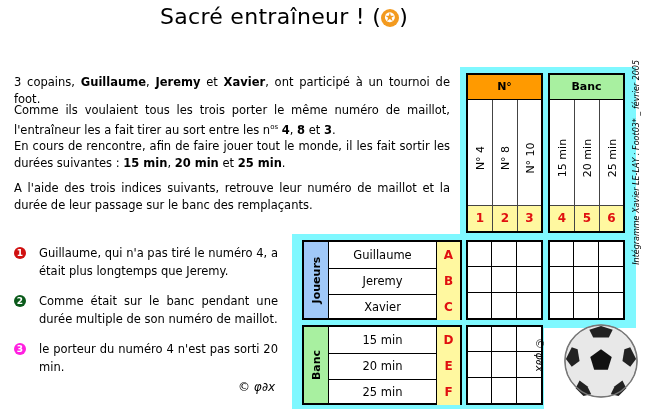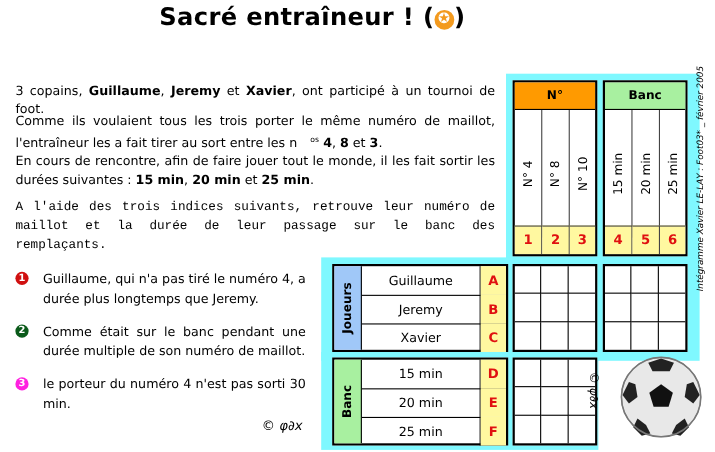--- a/index.html
+++ b/index.html
@@ -1,24 +1,24 @@
 <!DOCTYPE html>
 <html><head>
 <meta charset="utf-8">
 <style>
   html,body{margin:0;padding:0;}
   body{width:650px;height:411px;position:relative;background:#fff;overflow:hidden;
        font-family:"DejaVu Sans",sans-serif;color:#000;}
   .title{position:absolute;left:0;top:4px;width:568px;text-align:center;
-         font-size:22px;font-weight:bold;letter-spacing:0.3px;}
+         font-size:22px;font-weight:normal;letter-spacing:0.3px;}
   .star{display:inline-block;width:18px;height:18px;border-radius:50%;background:#f39a1e;
         color:#fff;font-size:13px;line-height:18px;text-align:center;vertical-align:2px;}
   .txt{position:absolute;left:14px;width:436px;font-size:11.5px;line-height:17px;text-align:justify;}
   .txt b{font-weight:bold;}
-  sup{font-size:7px;margin-left:12px;}
+  sup{font-size:7px;}
   .clue{position:absolute;left:14px;width:264px;font-size:11.5px;line-height:18px;}
   .clue .bul{position:absolute;left:0;top:3px;width:12px;height:12px;border-radius:50%;
              color:#fff;font-size:9px;font-weight:bold;line-height:12px;text-align:center;}
   .clue .ct{margin-left:25px;text-align:justify;display:block;}
   .copy1{position:absolute;left:238px;top:380px;font-size:12px;font-style:italic;}
   .cyan{position:absolute;background:#7ff8ff;}
   .blk{position:absolute;border:2px solid #000;background:#fff;box-sizing:border-box;}
   .hdr{position:absolute;left:0;right:0;top:0;height:24px;text-align:center;font-size:11px;
        font-weight:bold;line-height:24px;border-bottom:1px solid #000;}
   .vcol{position:absolute;top:25px;height:116px;border-right:1px solid #444;}
@@ -51,33 +51,33 @@
 
 <div class="txt" style="top:74px;">
   <span>3 copains, </span><b>Guillaume</b><span>, </span><b>Jeremy</b><span> et </span><b>Xavier</b><span>, ont participé à un tournoi de foot.</span>
 </div>
 <div class="txt" style="top:102px;">
   <span>Comme ils voulaient tous les trois porter le même numéro de maillot, l'entraîneur les a fait tirer au sort entre les n</span><sup>os</sup><span> </span><b>4</b><span>, </span><b>8</b><span> et </span><b>3</b><span>.</span>
 </div>
 <div class="txt" style="top:138px;">
   <span>En cours de rencontre, afin de faire jouer tout le monde, il les fait sortir les durées suivantes : </span><b>15 min</b><span>, </span><b>20 min</b><span> et </span><b>25 min</b><span>.</span>
 </div>
-<div class="txt" style="top:180px;font-family:Liberation Mono, monospace;">A l'aide des trois indices suivants, retrouve leur numéro de maillot et la durée de leur passage sur le banc des remplaçants.</div>
+<div class="txt" style="top:180px;">A l'aide des trois indices suivants, retrouve leur numéro de maillot et la durée de leur passage sur le banc des remplaçants.</div>
 
 <div class="clue" style="top:244px;">
   <span class="bul" style="background:#d01010;">1</span>
-  <span class="ct">Guillaume, qui n'a pas tiré le numéro 4, a durée plus longtemps que Jeremy.</span>
+  <span class="ct">Guillaume, qui n'a pas tiré le numéro 4, a était plus longtemps que Jeremy.</span>
 </div>
 <div class="clue" style="top:292px;">
   <span class="bul" style="background:#0a5a1a;">2</span>
   <span class="ct">Comme était sur le banc pendant une durée multiple de son numéro de maillot.</span>
 </div>
 <div class="clue" style="top:340px;">
   <span class="bul" style="background:#ff20e0;">3</span>
-  <span class="ct">le porteur du numéro 4 n'est pas sorti 30 min.</span>
+  <span class="ct">le porteur du numéro 4 n'est pas sorti 20 min.</span>
 </div>
 <div class="copy1">© φ∂x</div>
 
 <div class="cyan" style="left:460px;top:67px;width:176px;height:170px;"></div>
 <div class="cyan" style="left:292px;top:234px;width:344px;height:94px;"></div>
 <div class="cyan" style="left:292px;top:320px;width:252px;height:89px;"></div>
 
 <div class="blk" style="left:466px;top:73px;width:77px;height:160px;">
   <div class="hdr" style="background:#ff9a00;">N°</div>
   <div class="vcol" style="left:0;width:24px;">

